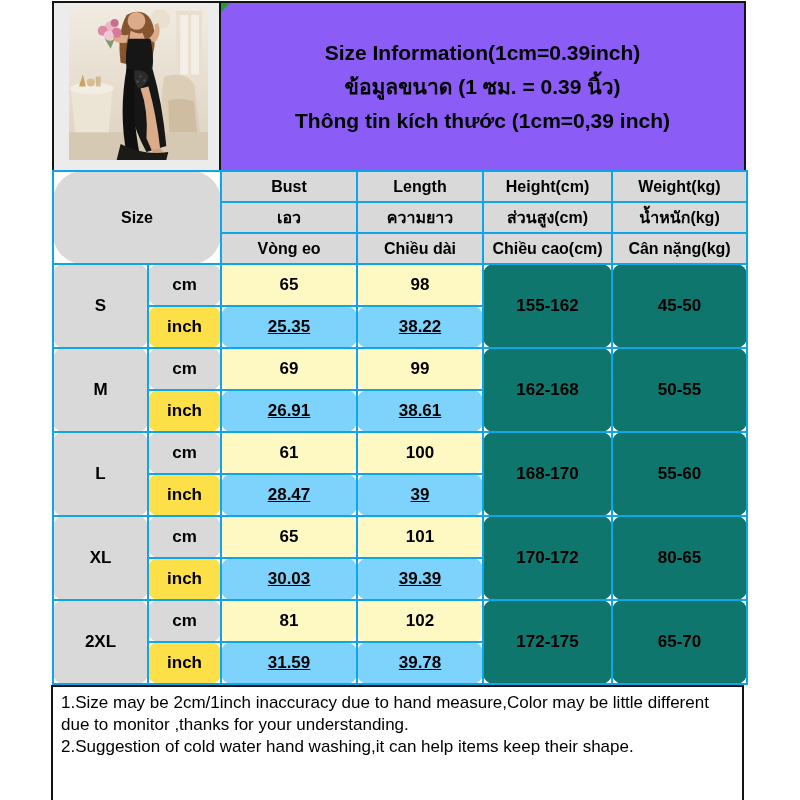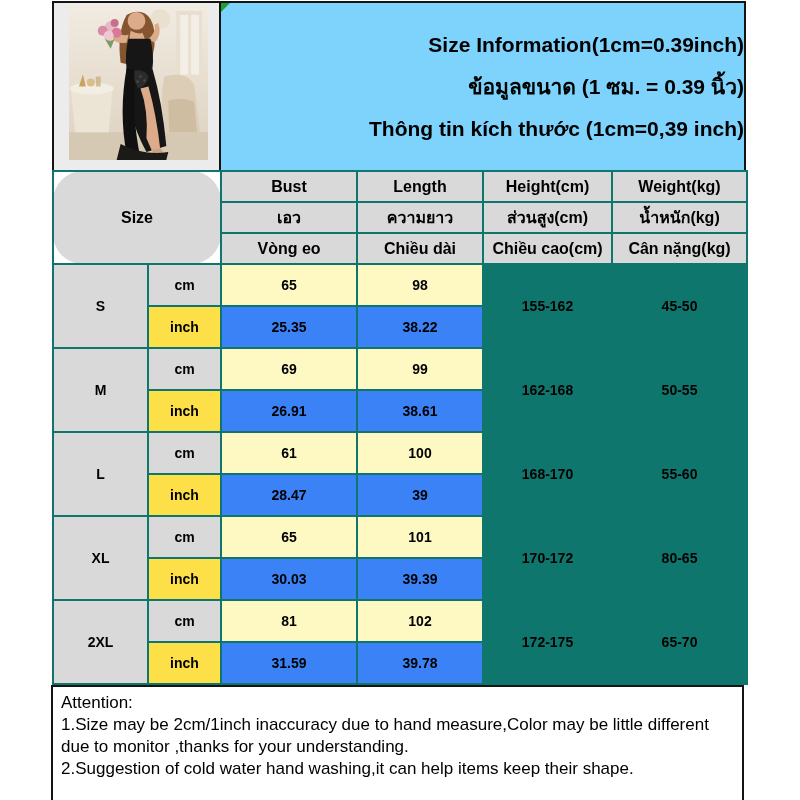--- a/index.html
+++ b/index.html
@@ -15,46 +15,46 @@
   .top-section{
     display:flex;width:694px;height:169px;box-sizing:border-box;
     border:2px solid #141414;border-bottom:none;
   }
   .photo-cell{
     width:167px;box-sizing:border-box;border-right:2px solid #141414;
     background:#ececec;padding:2px 11px 10px 15px;
   }
   .photo-cell svg{width:100%;height:100%;display:block;}
   .title-cell{
-    position:relative;flex:1;background:#7dd3fc;
-    display:flex;flex-direction:column;justify-content:center;align-items:flex-end;
-    gap:12px;
+    position:relative;flex:1;background:#8b5cf6;
+    display:flex;flex-direction:column;justify-content:center;align-items:center;
+    gap:4px;
   }
   .title-cell .tline{font-weight:bold;font-size:21px;line-height:30px;white-space:nowrap;}
   .corner-flag{
     position:absolute;top:0;left:0;width:0;height:0;
     border-top:9px solid #1e9e33;border-right:9px solid transparent;
   }
 
   
   table.size-table{
     border-collapse:collapse;table-layout:fixed;width:694px;margin:0;
   }
   table.size-table td{
-    border:2px solid #0f766e;text-align:center;vertical-align:middle;
+    border:2px solid #0ea5e9;text-align:center;vertical-align:middle;
     font-weight:bold;overflow:hidden;white-space:nowrap;
   }
   .hrow td{height:27px;background:#d9d9d9;font-size:16px;}
   .size-corner{background:#d9d9d9;font-size:31px;border-radius:30px;}
   .lbl{background:#d9d9d9;font-size:18px;}
   .unit{background:#d9d9d9;font-size:17px;}
   .unit-inch{background:#fde047;font-size:17px;}
-  .drow td{height:38px;font-size:14px;}
+  .drow td{height:38px;font-size:17px;border-radius:11px;}
   .val-cm{background:#fef9c3;}
-  .val-inch{background:#3b82f6;}
+  .val-inch{background:#7dd3fc;text-decoration:underline;}
   .range{background:#0f766e;}
 
   
   .attention-box{
     box-sizing:border-box;width:693px;height:150px;margin-left:-1px;
     border:2px solid #141414;background:#fff;
     padding:5px 8px;font-size:17px;font-weight:normal;line-height:22px;
   }
   .attention-box .aline{white-space:nowrap;}
 </style>
@@ -227,20 +227,19 @@
         </tr>
         <tr class="drow">
           <td class="unit-inch">inch</td>
           <td class="val-inch">31.59</td>
           <td class="val-inch">39.78</td>
         </tr>
       </tbody>
     </table>
 
     <div class="attention-box">
-      <div class="aline">Attention:</div>
       <div class="aline">1.Size may be 2cm/1inch inaccuracy due to hand measure,Color may be little different</div>
       <div class="aline">due to monitor ,thanks for your understanding.</div>
       <div class="aline">2.Suggestion of cold water hand washing,it can help items keep their shape.</div>
     </div>
 
   </div>
 </div>
 
 </body></html>

